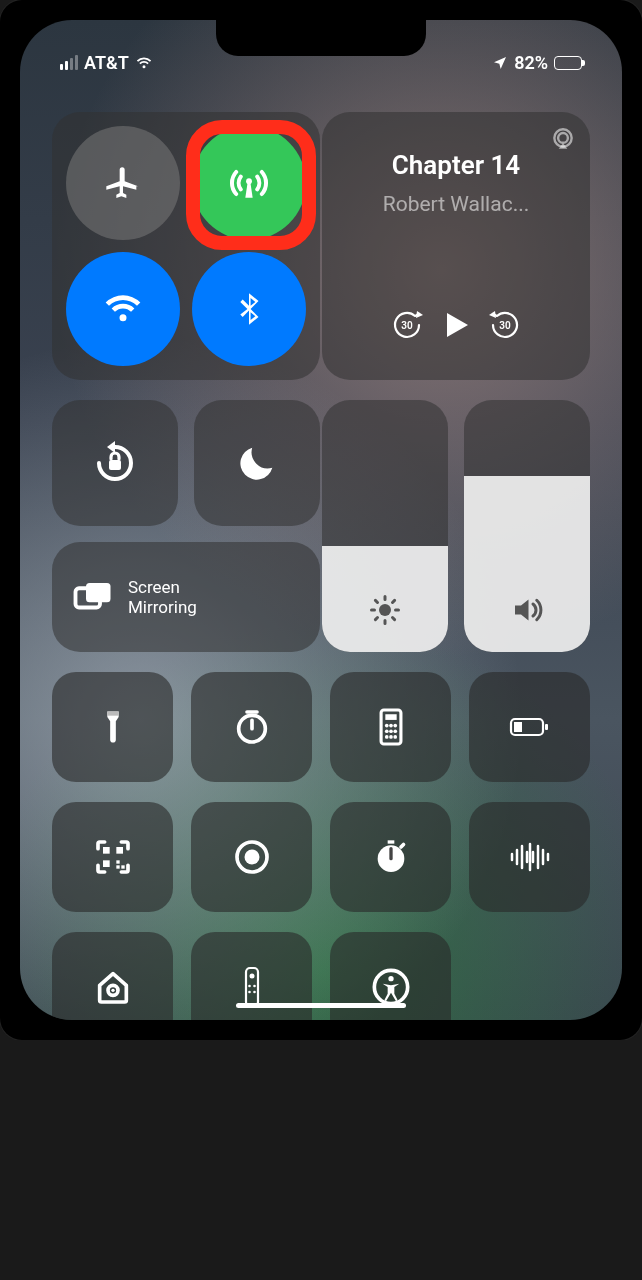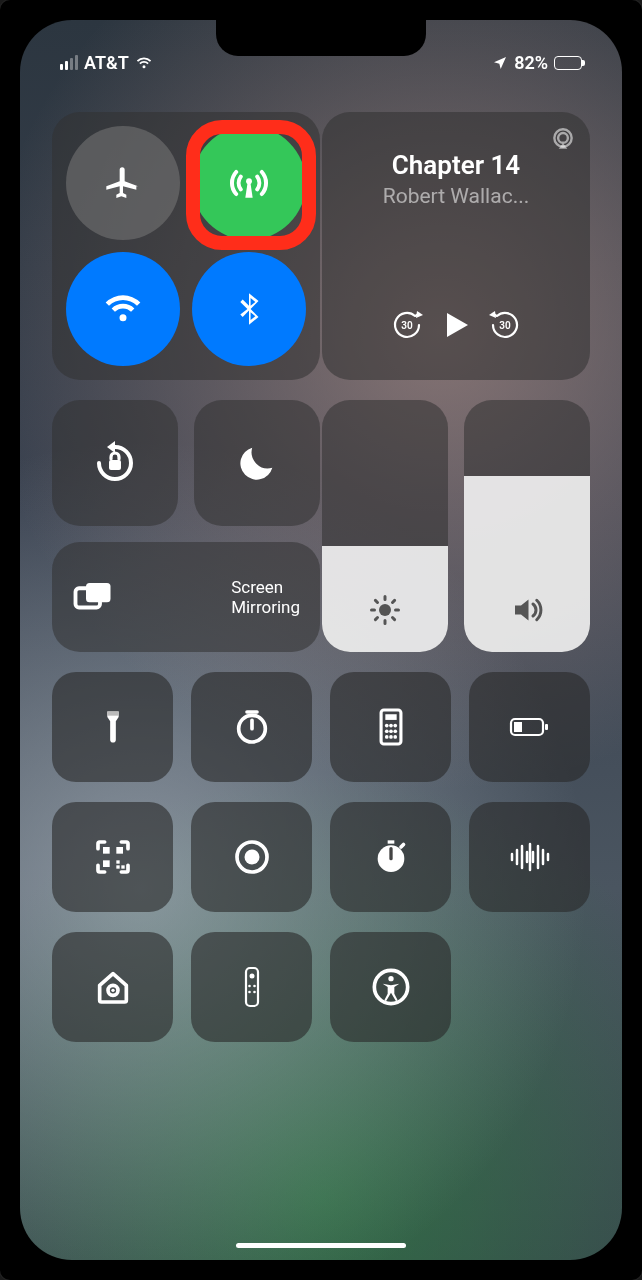--- a/index.html
+++ b/index.html
@@ -1,17 +1,17 @@
 <!DOCTYPE html>
 <html><head>
 <meta charset="utf-8">
 <style>
   *{margin:0;padding:0;box-sizing:border-box;-webkit-font-smoothing:antialiased}
   body{background:#1a1a1a;display:flex;justify-content:center;align-items:flex-start;font-family:-apple-system,BlinkMacSystemFont,"Segoe UI",Roboto,Helvetica,Arial,sans-serif}
-  .frame{width:642px;height:1280px;background:#000;border-radius:10px;padding:20px;position:relative;box-shadow:0 0 0 1px #222}
+  .frame{width:642px;height:1040px;background:#000;border-radius:22px;padding:20px;position:relative;box-shadow:0 0 0 1px #222}
   .screen{width:100%;height:100%;border-radius:52px;overflow:hidden;position:relative;
     background:
       radial-gradient(circle at 70% 25%, rgba(200,160,150,.55) 0, transparent 45%),
       radial-gradient(circle at 20% 70%, rgba(190,200,210,.55) 0, transparent 45%),
       radial-gradient(circle at 50% 95%, rgba(40,140,60,.55) 0, transparent 35%),
       linear-gradient(180deg,#2c3640 0%,#3a4250 40%,#4a5560 70%,#3b4450 100%);
   }
   .notch{position:absolute;top:0;left:50%;transform:translateX(-50%);width:210px;height:36px;background:#000;border-radius:0 0 22px 22px;z-index:4}
   .status{position:absolute;top:32px;left:0;right:0;display:flex;justify-content:space-between;padding:0 40px;color:#fff;font-size:18px;font-weight:600;z-index:3}
   .status .left, .status .right{display:flex;align-items:center;gap:6px}
@@ -37,29 +37,29 @@
   .conn-btn.green{background:#34c759}
   .conn-btn.blue{background:#007aff}
 
   
   .ring{position:absolute;top:8px;left:134px;width:130px;height:130px;border:14px solid #ff2d1a;border-radius:36px;z-index:5;pointer-events:none}
 
   
   .media{right:0;top:0;width:268px;height:268px;flex-direction:column;padding:20px;color:#fff;text-align:center}
   .airplay{position:absolute;top:14px;right:14px}
   .media-title{font-size:26px;font-weight:600;margin-top:18px;white-space:nowrap;overflow:hidden;text-overflow:ellipsis;width:100%}
-  .media-sub{font-size:21px;color:rgba(255,255,255,.55);margin-top:4px;white-space:nowrap;overflow:hidden;text-overflow:ellipsis;width:100%}
+  .media-sub{font-size:21px;color:rgba(255,255,255,.55);margin-top:12px;white-space:nowrap;overflow:hidden;text-overflow:ellipsis;width:100%}
   .media-ctrls{display:flex;align-items:center;justify-content:center;width:100%;margin-top:auto;padding:0 8px 8px}
   .skip{display:flex;align-items:center;justify-content:center;width:44px;height:44px}
   .play{display:flex;align-items:center;justify-content:center;width:54px;height:54px}
 
   
   .lock{left:0;top:288px;width:126px;height:126px}
   .dnd{left:142px;top:288px;width:126px;height:126px}
-  .scrmir{left:0;top:430px;width:268px;height:110px;justify-content:space-between;padding:0 20px;gap:14px;color:#fff}
+  .scrmir{left:0;top:430px;width:268px;height:110px;justify-content:flex-start;padding:0 20px;gap:14px;color:#fff}
   .scrmir span{font-size:17px;line-height:1.2}
 
   .bright{right:142px;top:288px;width:126px;height:252px;overflow:hidden;flex-direction:column;justify-content:flex-end}
   .vol{right:0;top:288px;width:126px;height:252px;overflow:hidden;flex-direction:column;justify-content:flex-end}
   .slider-fill{width:100%;background:rgba(255,255,255,.85);display:flex;align-items:center;justify-content:center}
   .slider-icon{position:absolute;bottom:24px;left:50%;transform:translateX(-50%)}
 
   
   .row{position:absolute;left:0;right:0;height:110px;display:flex;gap:18px}
   .row .small-tile{position:relative;flex:1;width:auto;height:100%}

